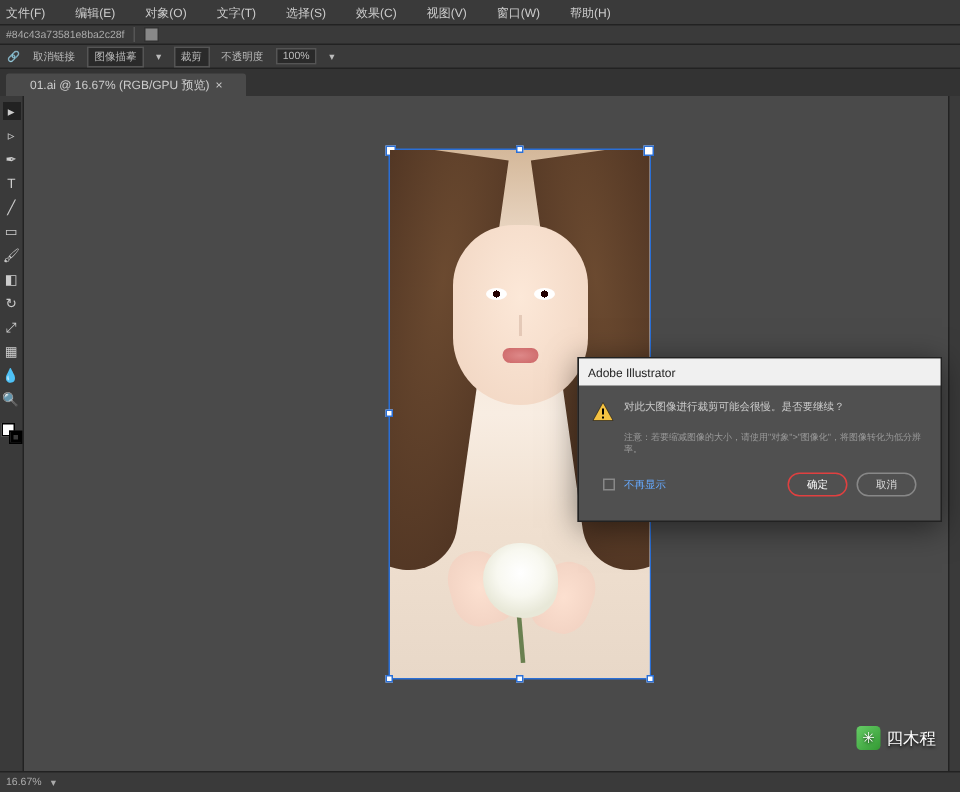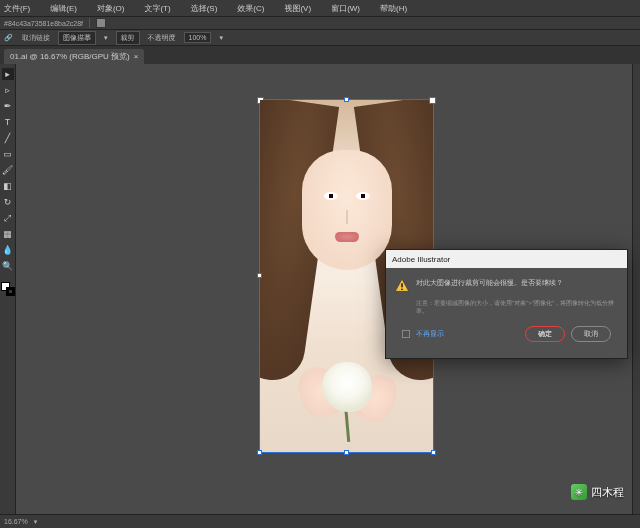--- a/index.html
+++ b/index.html
@@ -10,21 +10,21 @@
 
 .propbar { height: 14px; background: #3a3a3a; border-top: 1px solid #222; border-bottom: 1px solid #222; display: flex; align-items: center; padding: 0 4px; font-size: 7px; color: #aaa; gap: 6px; }
 .propbar .sep { width: 1px; height: 10px; background: #555; }
 .swatch { width: 10px; height: 10px; background: #888; border: 1px solid #333; }
 
 .optbar { height: 16px; background: #3a3a3a; border-bottom: 1px solid #222; display: flex; align-items: center; padding: 0 4px; font-size: 7px; color: #bbb; gap: 8px; }
 .optbar .field { background: #2a2a2a; padding: 1px 4px; border: 1px solid #555; }
 .optbar .iconbtn { width: 10px; height: 10px; display: inline-flex; align-items: center; justify-content: center; }
 
 .tabbar { height: 18px; background: #333; display: flex; align-items: flex-end; padding: 0 4px; }
-.tab { background: #4a4a4a; color: #ccc; font-size: 8px; padding: 2px 6px; border-top-left-radius: 2px; border-top-right-radius: 2px; display: flex; align-items: center; gap: 4px; }
+.tab { background: #4a4a4a; color: #ccc; font-size: 8px; padding: 2px 16px; border-top-left-radius: 2px; border-top-right-radius: 2px; display: flex; align-items: center; gap: 4px; }
 .tab .close { font-size: 8px; }
 
 .workspace { position: absolute; top: 64px; left: 0; right: 0; bottom: 14px; display: flex; }
 .toolbar { width: 16px; background: #3a3a3a; border-right: 1px solid #222; display: flex; flex-direction: column; align-items: center; padding-top: 4px; gap: 4px; }
 .tool { width: 12px; height: 12px; display: flex; align-items: center; justify-content: center; color: #ccc; font-size: 9px; }
 .tool.active { background: #222; }
 .fillstroke { margin-top: 6px; width: 14px; height: 14px; position: relative; }
 .fillstroke .fill { position: absolute; top: 0; left: 0; width: 9px; height: 9px; background: #fff; border: 1px solid #000; }
 .fillstroke .stroke { position: absolute; bottom: 0; right: 0; width: 9px; height: 9px; background: #3a3a3a; border: 1px solid #000; box-shadow: inset 0 0 0 2px #000; }
 
@@ -45,21 +45,21 @@
 .eye.l { left: 22px; } .eye.r { right: 22px; }
 .nose { position: absolute; top: 60px; left: 50%; transform: translateX(-50%); width: 2px; height: 14px; background: rgba(180,140,120,0.3); }
 .lips { position: absolute; top: 82px; left: 50%; transform: translateX(-50%); width: 24px; height: 10px; background: radial-gradient(ellipse, #d88, #c66); border-radius: 12px 12px 14px 14px; }
 .rose { position: absolute; bottom: 40px; left: 50%; transform: translateX(-50%); width: 50px; height: 50px; background: radial-gradient(circle at 50% 40%, #fff 0%, #f8f8f0 40%, #e8e8d8 70%); border-radius: 50% 50% 45% 55%; }
 .stem { position: absolute; bottom: 10px; left: 50%; width: 3px; height: 40px; background: #6a8050; transform: translateX(-50%) rotate(-5deg); }
 .hand { position: absolute; bottom: 35px; left: 40px; width: 40px; height: 50px; background: radial-gradient(ellipse, #fce0d0, #f0d0c0); border-radius: 40% 50% 30% 40%; transform: rotate(-15deg); }
 .hand2 { position: absolute; bottom: 30px; right: 38px; width: 38px; height: 48px; background: radial-gradient(ellipse, #fce0d0, #f0d0c0); border-radius: 50% 40% 40% 30%; transform: rotate(20deg); }
 
 .right-dock { width: 8px; background: #3a3a3a; border-left: 1px solid #222; }
 
-.dialog { position: absolute; left: 385px; top: 249px; width: 243px; background: #505050; border: 1px solid #222; box-shadow: 0 4px 20px rgba(0,0,0,0.5); }
+.dialog { position: absolute; left: 385px; top: 238px; width: 243px; background: #505050; border: 1px solid #222; box-shadow: 0 4px 20px rgba(0,0,0,0.5); }
 .dialog-title { height: 18px; background: #f0f0f0; color: #222; font-size: 8px; display: flex; align-items: center; padding: 0 6px; font-weight: 500; }
 .dialog-body { padding: 10px 8px 8px 8px; color: #ccc; font-size: 7px; }
 .dialog-row { display: flex; gap: 6px; margin-bottom: 6px; }
 .warn-icon { width: 16px; height: 16px; flex-shrink: 0; }
 .warn-icon svg { width: 100%; height: 100%; }
 .dialog-msg { line-height: 1.3; font-size: 7px; }
 .dialog-note { font-size: 6px; color: #999; margin-left: 22px; line-height: 1.3; margin-bottom: 10px; }
 .dialog-footer { display: flex; align-items: center; padding: 0 8px 8px 8px; gap: 6px; }
 .checkbox { width: 8px; height: 8px; border: 1px solid #888; display: inline-block; }
 .dns-label { font-size: 7px; color: #6af; }

